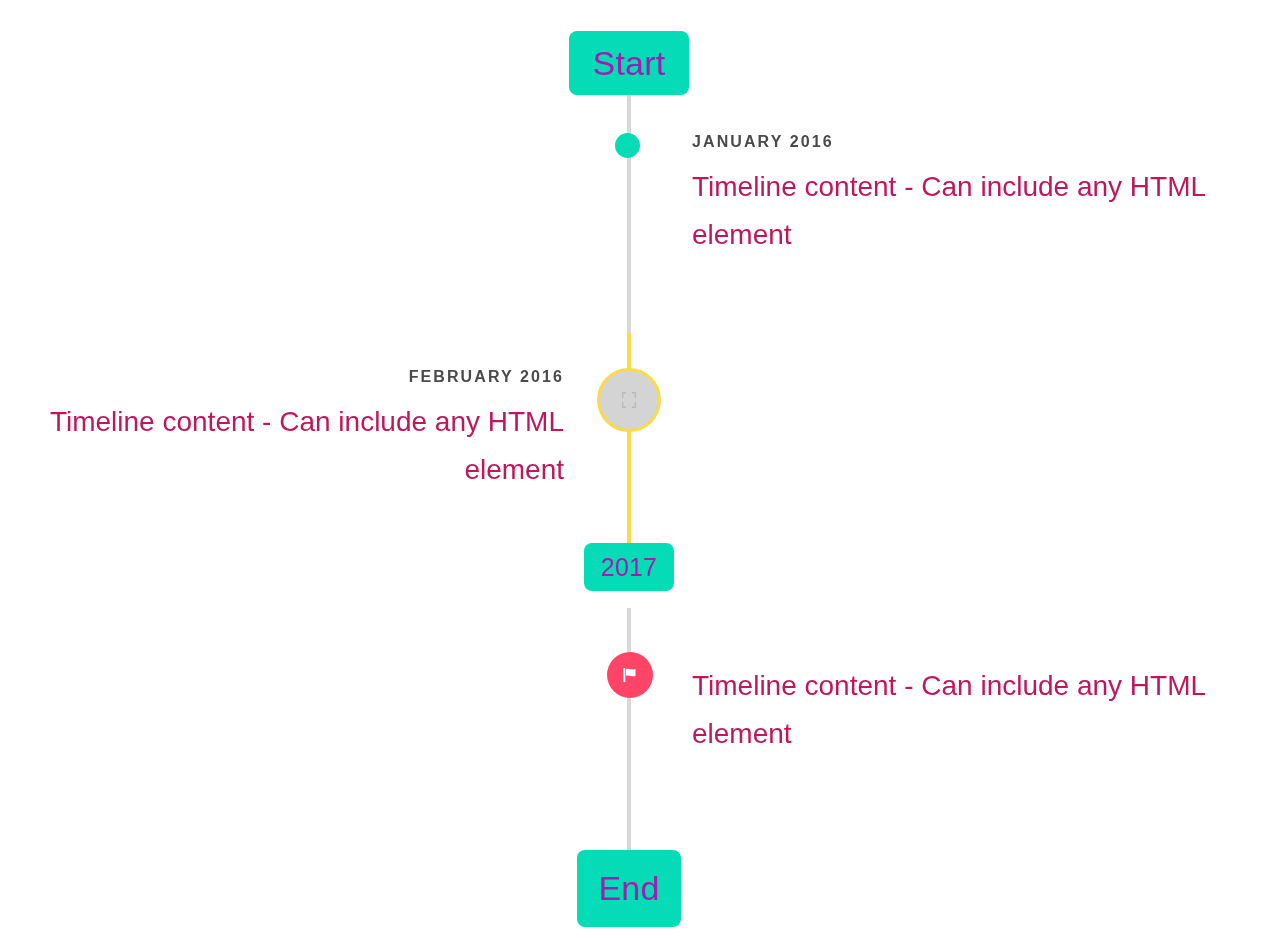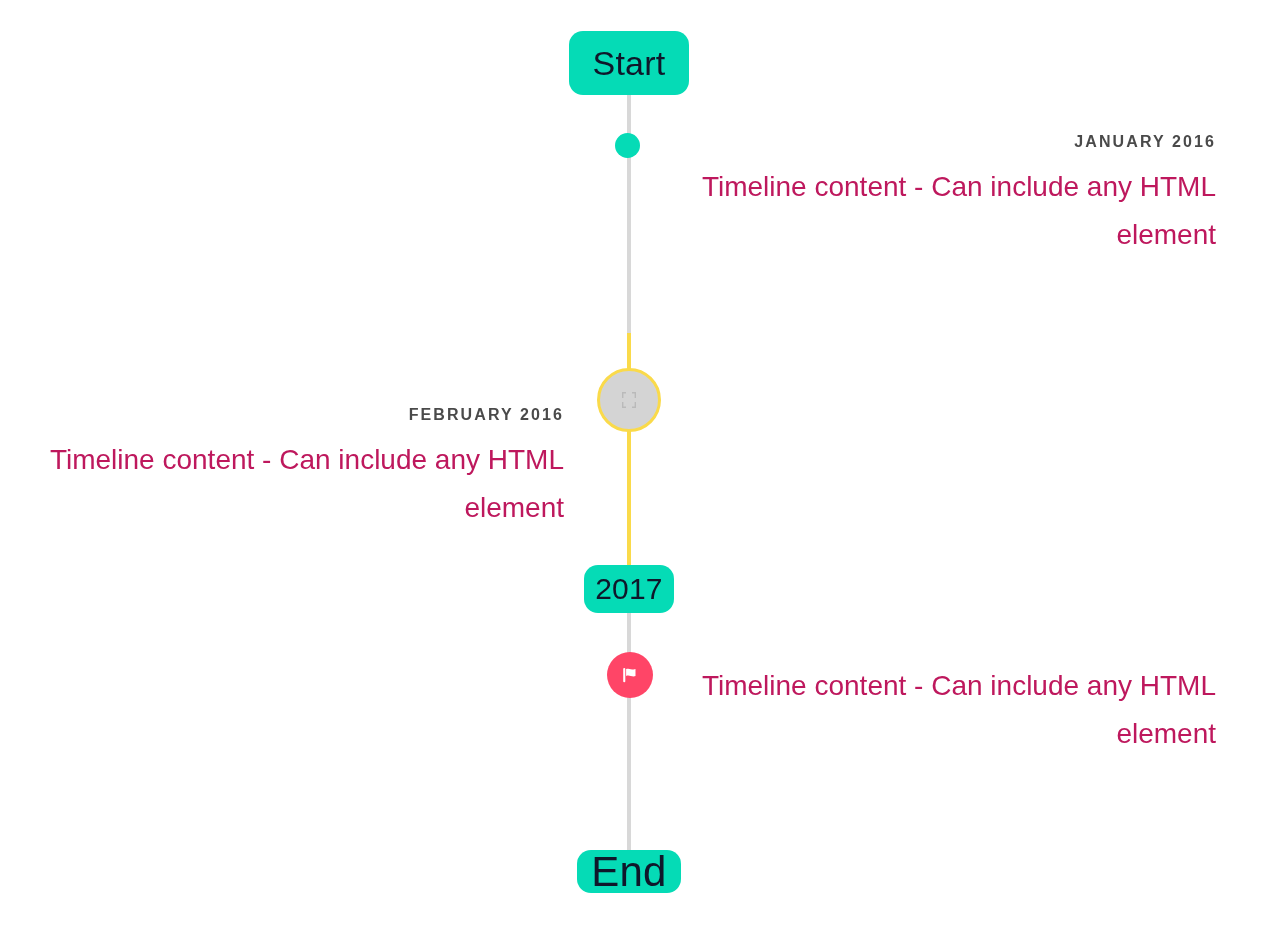--- a/index.html
+++ b/index.html
@@ -30,51 +30,51 @@
     background: #d8d8d8;
   }
   .spine-top      { top: 88px;  height: 245px; }
   .spine-yellow   { top: 333px; height: 237px; background: #fada4a; }
   .spine-bottom   { top: 608px; height: 248px; }
 
   
   .cap {
     position: absolute;
     background: #05dbb6;
-    color: #0f172a;
-    border-radius: 14px;
+    color: #a21caf;
+    border-radius: 8px;
     display: flex;
     align-items: center;
     justify-content: center;
     font-weight: 400;
     letter-spacing: 0.2px;
     z-index: 4;
   }
   .cap-start {
     left: 569px; top: 31px;
     width: 120px; height: 64px;
     font-size: 34px;
   }
   .cap-year {
-    left: 584px; top: 565px;
+    left: 584px; top: 543px;
     width: 90px; height: 48px;
-    font-size: 30px;
+    font-size: 25px;
   }
   .cap-end {
     left: 577px; top: 850px;
-    width: 104px; height: 43px;
-    font-size: 42px;
+    width: 104px; height: 77px;
+    font-size: 34px;
   }
 
   
   .event { position: absolute; }
 
   .event-content { width: 524px; }
-  .event-content.side-right { text-align: right; }
-  .event-content.side-left  { text-align: right; margin-top: 38px; }
+  .event-content.side-right { text-align: left; }
+  .event-content.side-left  { text-align: right; }
 
   .event-date {
     font-size: 16px;
     font-weight: bold;
     letter-spacing: 2.1px;
     color: #4a4a4a;
     text-transform: uppercase;
     line-height: 1.2;
     margin: 0;
   }

